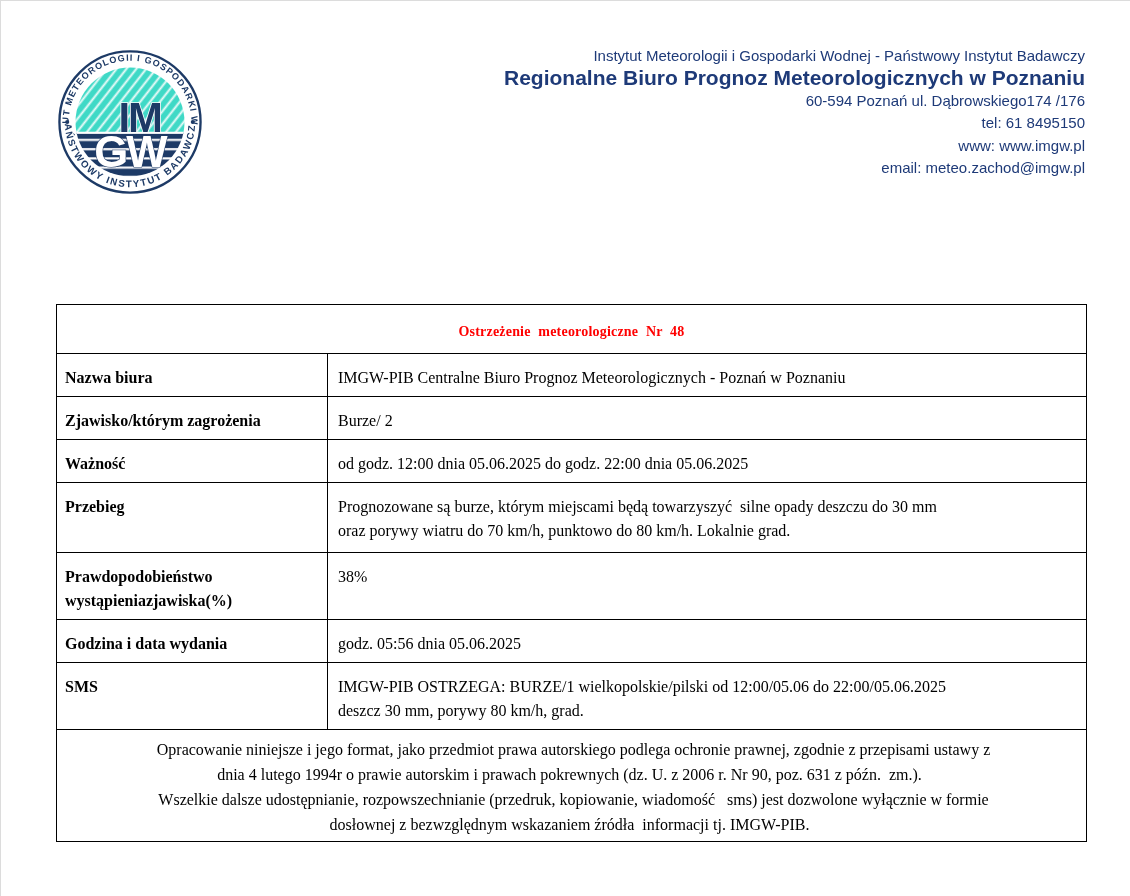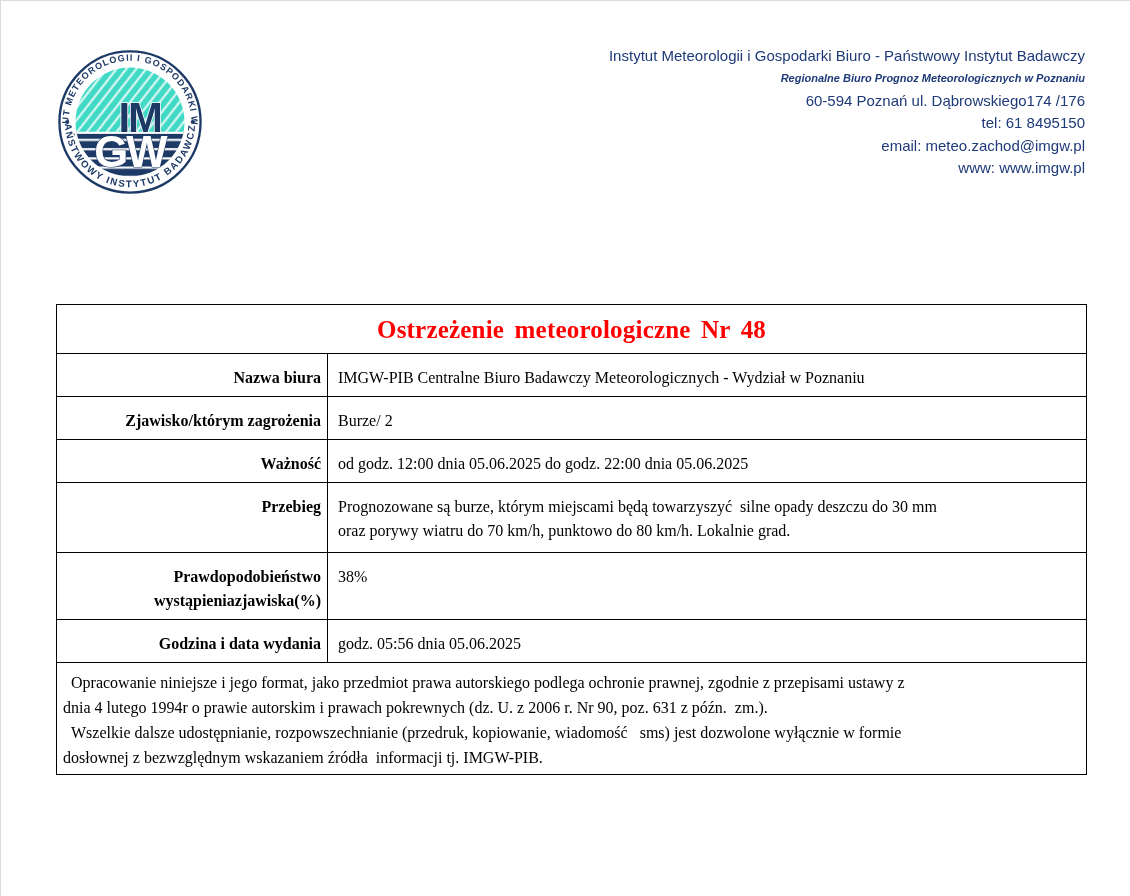--- a/index.html
+++ b/index.html
@@ -20,61 +20,60 @@
 
   
   .logo-wrap { position: absolute; left: 56px; top: 48px; width: 146px; height: 146px; }
   .org-block {
     position: absolute; top: 44px; right: 45px;
     text-align: right;
     font-family: "Liberation Sans", sans-serif;
     font-size: 15px; line-height: 22.4px;
     color: #1e3a78;
   }
-  .org-block .org-line-bold { font-weight: bold; font-size: 11px; font-style: italic; }
+  .org-block .org-line-bold { font-weight: bold; font-size: 21px; }
 
   
   table.warning-table {
     position: absolute; left: 55px; top: 303px;
     width: 1030px;
     border-collapse: collapse;
     table-layout: fixed;
     font-size: 16px;
   }
   table.warning-table td {
     border: 1px solid #000;
     vertical-align: top;
     line-height: 24px;
   }
   td.cell-label {
     font-weight: bold;
     padding: 12px 6px 6px 8px;
-    text-align: right;
   }
   td.cell-value {
     padding: 12px 12px 6px 10px;
     white-space: pre-wrap;
   }
   tr.title-row td {
     text-align: center;
     vertical-align: middle;
     padding: 4px 0 0 0;
   }
   .title-text {
     color: #ff0000;
     font-weight: bold;
-    font-size: 25px;
+    font-size: 14px;
     word-spacing: 4px;
     letter-spacing: 0.2px;
   }
   tr.footer-row td {
     padding: 7px 10px 4px 6px;
     line-height: 25px;
   }
-  tr.footer-row p { white-space: pre-wrap; }
+  tr.footer-row p { white-space: pre-wrap; text-align: center; }
 </style>
 </head>
 <body>
 
 <div class="page">
 
   <div class="logo-wrap">
     <svg width="146" height="146" viewBox="0 0 150 150">
       <defs>
         <pattern id="diagTeal" width="8" height="8" patternUnits="userSpaceOnUse" patternTransform="rotate(-52 75 75)">
@@ -104,42 +103,42 @@
       </text>
       <text font-family="Liberation Sans, sans-serif" font-size="10" font-weight="bold" letter-spacing="1.6" fill="#1d3a66">
         <textPath href="#arcBotPath" startOffset="50%" text-anchor="middle">PAŃSTWOWY INSTYTUT BADAWCZY</textPath>
       </text>
       <circle cx="10.5" cy="75" r="2.1" fill="#1d3a66"></circle>
       <circle cx="139.5" cy="75" r="2.1" fill="#1d3a66"></circle>
     </svg>
   </div>
 
   <div class="org-block">
-    <div class="org-line">Instytut Meteorologii i Gospodarki Biuro - Państwowy Instytut Badawczy</div>
+    <div class="org-line">Instytut Meteorologii i Gospodarki Wodnej - Państwowy Instytut Badawczy</div>
     <div class="org-line org-line-bold">Regionalne Biuro Prognoz Meteorologicznych w Poznaniu</div>
     <div class="org-line">60-594 Poznań ul. Dąbrowskiego174 /176</div>
     <div class="org-line">tel: 61 8495150</div>
+    <div class="org-line">www: www.imgw.pl</div>
     <div class="org-line">email: meteo.zachod@imgw.pl</div>
-    <div class="org-line">www: www.imgw.pl</div>
   </div>
 
   <table class="warning-table">
     <colgroup>
         <col style="width:271px">
         <col style="width:759px">
       </colgroup>
     <tbody>
       <tr class="title-row" style="height:49px">
         <td colspan="2">
           <span class="title-text">Ostrzeżenie meteorologiczne Nr 48</span>
         </td>
       </tr>
       <tr style="height:38px">
         <td class="cell-label">Nazwa biura</td>
-        <td class="cell-value">IMGW-PIB Centralne Biuro Badawczy Meteorologicznych - Wydział w Poznaniu</td>
+        <td class="cell-value">IMGW-PIB Centralne Biuro Prognoz Meteorologicznych - Poznań w Poznaniu</td>
       </tr>
       <tr style="height:43px">
         <td class="cell-label">Zjawisko/którym zagrożenia</td>
         <td class="cell-value">Burze/ 2</td>
       </tr>
       <tr style="height:38px">
         <td class="cell-label">Ważność</td>
         <td class="cell-value">od godz. 12:00 dnia 05.06.2025 do godz. 22:00 dnia 05.06.2025</td>
       </tr>
       <tr style="height:70px">
@@ -148,20 +147,25 @@
 oraz porywy wiatru do 70 km/h, punktowo do 80 km/h. Lokalnie grad.</td>
       </tr>
       <tr style="height:55px">
         <td class="cell-label">Prawdopodobieństwo wystąpieniazjawiska(%)</td>
         <td class="cell-value">38%</td>
       </tr>
       <tr style="height:38px">
         <td class="cell-label">Godzina i data wydania</td>
         <td class="cell-value">godz. 05:56 dnia 05.06.2025</td>
       </tr>
+      <tr style="height:64px">
+        <td class="cell-label">SMS</td>
+        <td class="cell-value">IMGW-PIB OSTRZEGA: BURZE/1 wielkopolskie/pilski od 12:00/05.06 do 22:00/05.06.2025
+deszcz 30 mm, porywy 80 km/h, grad.</td>
+      </tr>
       <tr class="footer-row" style="height:110px">
         <td colspan="2">
           <p>  Opracowanie niniejsze i jego format, jako przedmiot prawa autorskiego podlega ochronie prawnej, zgodnie z przepisami ustawy z
 dnia 4 lutego 1994r o prawie autorskim i prawach pokrewnych (dz. U. z 2006 r. Nr 90, poz. 631 z późn.  zm.).</p>
           <p>  Wszelkie dalsze udostępnianie, rozpowszechnianie (przedruk, kopiowanie, wiadomość   sms) jest dozwolone wyłącznie w formie
 dosłownej z bezwzględnym wskazaniem źródła  informacji tj. IMGW-PIB.</p>
         </td>
       </tr>
     </tbody>
   </table>

